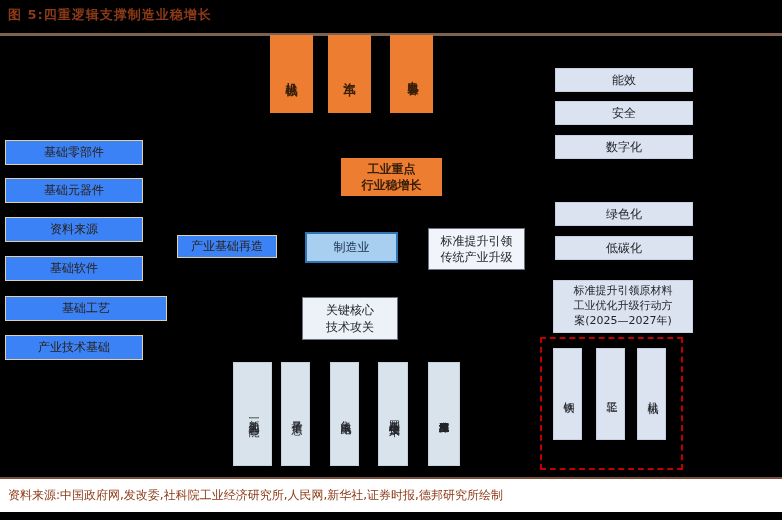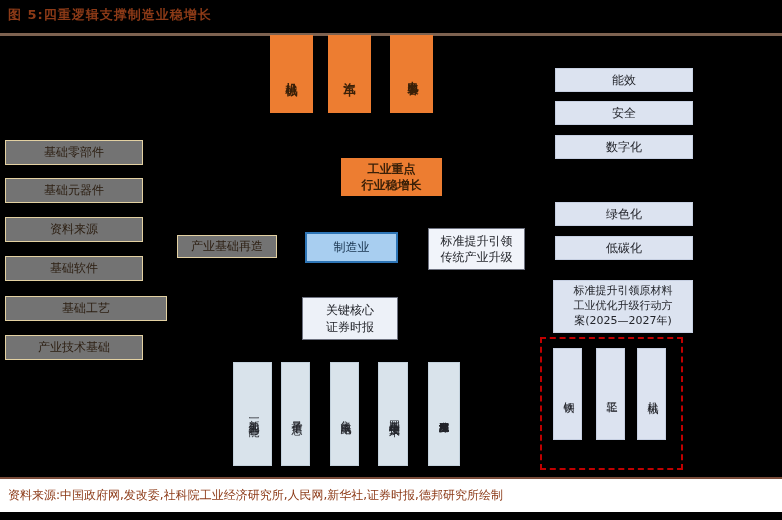--- a/index.html
+++ b/index.html
@@ -8,21 +8,21 @@
     font-family:"DejaVu Sans","Liberation Sans",sans-serif;overflow:hidden;
   }
   .abs{position:absolute;box-sizing:border-box;}
   
   .fig-title{left:8px;top:6px;font-size:13px;font-weight:bold;color:#8C3A17;letter-spacing:1px;white-space:nowrap;}
   .title-rule{left:0;top:33px;width:782px;height:3px;background:#7D6250;}
   
   .box{display:flex;align-items:center;justify-content:center;text-align:center;
        font-size:12px;color:#2B1D10;white-space:pre-line;line-height:1.35;}
   .orange{background:#ED7D31;color:#3A2008;font-weight:bold;}
-  .beige{background:#737373;border:1px solid #E3D1A2;}
+  .beige{background:#3b82f6;border:1px solid #E3D1A2;}
   .blue{background:#A8CEF0;border:2px solid #2E75B6;color:#17324d;}
   .panel{background:#EDF1F8;border:1px solid #6E7280;color:#23252b;}
   .grayblue{background:#DCE3F0;border:1px solid #C7D0E2;color:#23252b;}
   .bottomblue{background:#D9E3EB;border:1px solid #C4D2DD;color:#23252b;}
   
   .vtext{writing-mode:vertical-rl;text-orientation:upright;letter-spacing:2px;}
   .vsmall{font-size:11px;letter-spacing:1px;}
   .deep{font-size:10px;letter-spacing:0;line-height:15px;}
   
   .dashed{border:2px dashed #C00000;background:transparent;}
@@ -48,21 +48,21 @@
   <div class="abs box beige" style="left:5px;top:217px;width:138px;height:25px;">资料来源</div>
   <div class="abs box beige" style="left:5px;top:256px;width:138px;height:25px;">基础软件</div>
   <div class="abs box beige" style="left:5px;top:296px;width:162px;height:25px;">基础工艺</div>
   <div class="abs box beige" style="left:5px;top:335px;width:138px;height:25px;">产业技术基础</div>
 
   <div class="abs box orange" style="left:301px;top:158px;width:101px;height:38px;font-size:12px;margin-left:40px;">工业重点
 行业稳增长</div>
   <div class="abs box beige" style="left:177px;top:235px;width:100px;height:23px;">产业基础再造</div>
   <div class="abs box blue" style="left:305px;top:232px;width:93px;height:31px;">制造业</div>
   <div class="abs box panel" style="left:302px;top:297px;width:96px;height:43px;">关键核心
-证券时报</div>
+技术攻关</div>
   <div class="abs box panel" style="left:428px;top:228px;width:97px;height:42px;background:#F1F4FA;">标准提升引领
 传统产业升级</div>
 
   <div class="abs box grayblue" style="left:555px;top:68px;width:138px;height:24px;">能效</div>
   <div class="abs box grayblue" style="left:555px;top:101px;width:138px;height:24px;">安全</div>
   <div class="abs box grayblue" style="left:555px;top:135px;width:138px;height:24px;">数字化</div>
   <div class="abs box grayblue" style="left:555px;top:202px;width:138px;height:24px;">绿色化</div>
   <div class="abs box grayblue" style="left:555px;top:236px;width:138px;height:24px;">低碳化</div>
 
   <div class="abs box grayblue" style="left:553px;top:280px;width:140px;height:53px;font-size:11px;">标准提升引领原材料

